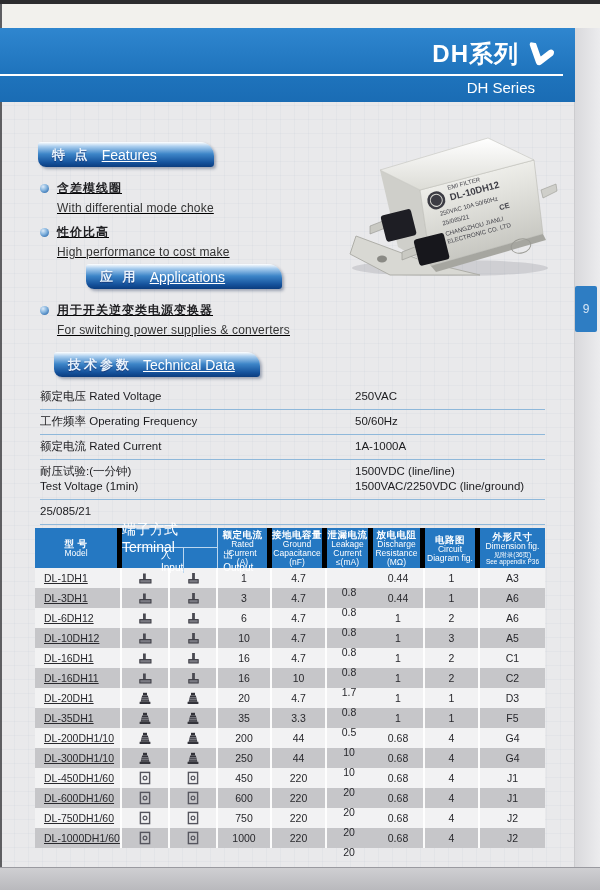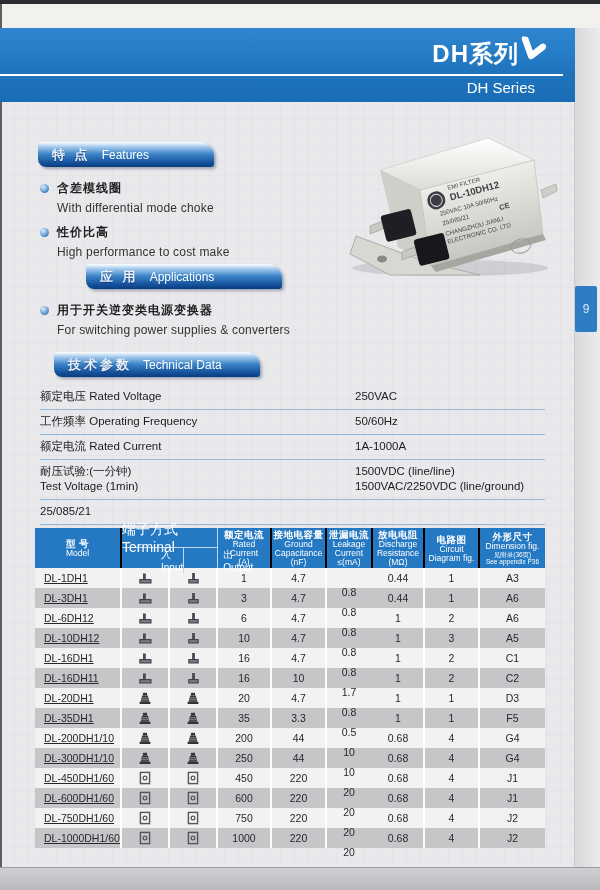--- a/index.html
+++ b/index.html
@@ -11,51 +11,51 @@
   .abs{position:absolute;}
   
   .edge-top{left:0;top:0;width:600px;height:4px;background:#2c2c2e;}
   .edge-left{left:0;top:0;width:2px;height:890px;background:#3c3c40;opacity:.8;}
   .band-top{left:2px;top:4px;width:598px;height:24px;background:#f2f1ed;}
   .edge-right{right:0;top:28px;bottom:22px;width:25px;background:linear-gradient(90deg,#d9d9dc,#ececee);border-left:1px solid #cccccf;}
   .edge-bottom{left:0;bottom:0;width:600px;height:22px;background:linear-gradient(180deg,#cfcfd2,#b9b9bd);border-top:1px solid #9a9aa0;}
   
   .top-banner{left:0;top:28px;width:575px;height:74px;background:linear-gradient(180deg,#2f86cf 0%,#1f74bd 60%,#1a6cb4 100%);}
   .tb-rule{position:absolute;left:0;top:46px;right:12px;height:2px;background:#fff;}
-  .tb-title-row{position:absolute;top:10px;right:30px;display:flex;align-items:flex-start;}
+  .tb-title-row{position:absolute;top:10px;right:22px;display:flex;align-items:flex-end;gap:8px;}
   .tb-cn{color:#fff;font-size:24px;font-weight:bold;letter-spacing:1px;}
   .tb-arrow{transform:rotate(10deg);}
   .tb-en{position:absolute;top:51px;right:40px;color:#fff;font-size:15px;}
   
   .side-tab{right:3px;top:286px;width:22px;height:46px;background:#2e7dc3;border-radius:2px;
             display:flex;align-items:center;justify-content:center;color:#d6e6f6;font-size:12px;z-index:5;}
   
   .sec-banner{height:25px;border-radius:3px 14px 3px 8px;
      background:linear-gradient(180deg,#ffffff 0%,#a9cdee 18%,#3d85c8 48%,#15529c 82%,#0b3c7e 100%);
      box-shadow:2px 2px 3px rgba(15,35,75,.35);
      display:flex;align-items:center;padding:2px 14px;gap:11px;box-sizing:border-box;}
   .sec-banner .cn{font-size:13px;font-weight:bold;color:#eaf3fc;letter-spacing:3px;text-shadow:0 1px 1px rgba(0,0,60,.45);white-space:nowrap;}
-  .sec-banner .en{font-size:12px;color:#fff;white-space:nowrap;}
+  .sec-banner .en{font-size:14px;color:#fff;white-space:nowrap;text-decoration:underline;}
   
   .blist{display:flex;flex-direction:column;}
-  .bitem{margin-bottom:9px;}
+  .bitem{margin-bottom:9px;text-decoration:underline;}
   .cn-line{display:flex;align-items:center;font-size:12px;color:#1f1f22;font-weight:600;letter-spacing:1px;}
   .bullet{width:9px;height:9px;border-radius:50%;flex:0 0 auto;margin-right:8px;
           background:radial-gradient(circle at 35% 30%,#dceaf8,#7fb0dc 45%,#2f6cae 85%);}
   .en-line{margin-left:17px;font-size:12px;color:#333;margin-top:4px;letter-spacing:.2px;}
   
   .spec-table{left:40px;top:385px;width:505px;}
   .spec-row{display:flex;border-bottom:1px solid #8fb8da;padding:4px 0 5px;}
   .spec-label{width:315px;font-size:11.5px;color:#1b1b1e;line-height:15px;}
   .spec-value{font-size:11.5px;color:#1b1b1e;line-height:15px;}
   
   .mtable{left:35px;top:528px;width:510px;}
   .mhead{display:flex;background:#2578c2;color:#fff;height:40px;box-sizing:border-box;}
   .mh{display:flex;flex-direction:column;align-items:center;justify-content:center;
-      border-right:2px solid #000000;box-sizing:border-box;text-align:center;}
+      border-right:5px solid #000000;box-sizing:border-box;text-align:center;}
   .mh:last-child{border-right:none;}
   .l-cn{font-size:9.5px;font-weight:600;line-height:11px;letter-spacing:.5px;}
   .l-en{font-size:8.5px;line-height:9px;}
   .l-tiny{font-size:6.5px;line-height:7.5px;}
   .mh-term{width:96px;display:flex;flex-direction:column;border-right:1px solid #bcd7ef;box-sizing:border-box;}
   .mh-term-top{height:20px;border-bottom:1px solid #bcd7ef;display:flex;align-items:center;justify-content:center;font-size:14px;box-sizing:border-box;}
   .mh-term-sub{display:flex;flex:1;}
   .mh-term-sub div{width:48px;display:flex;align-items:center;justify-content:center;font-size:10px;box-sizing:border-box;margin-left:39px;}
   .mh-term-sub div:first-child{border-right:1px solid #bcd7ef;}
   .w-model{width:87px;text-align:center;} .w-rated{width:54px;} .w-ground{width:55px;} .w-leak{width:46px;}

